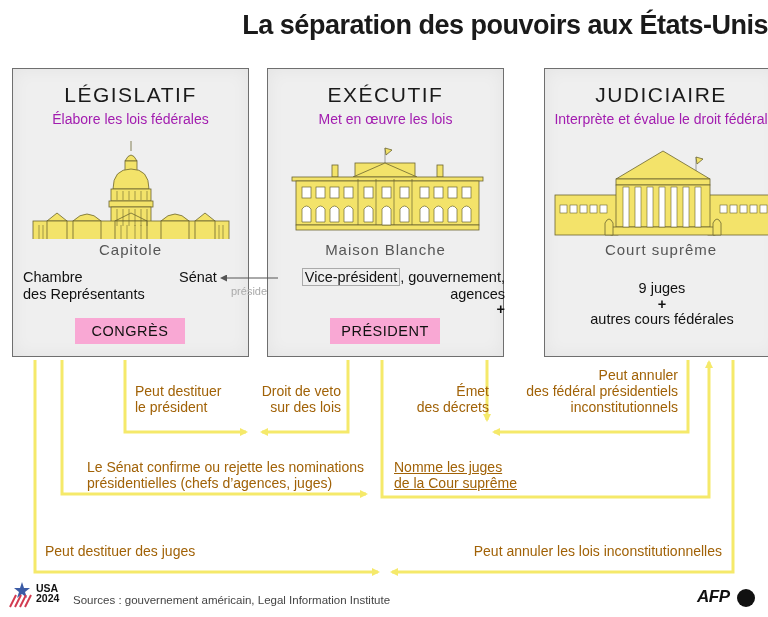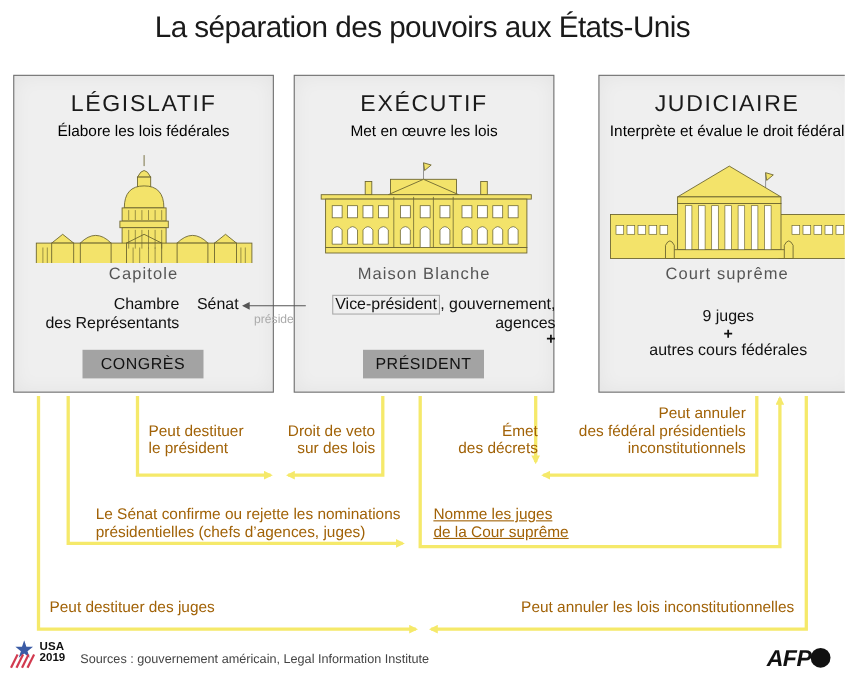--- a/index.html
+++ b/index.html
@@ -1,32 +1,32 @@
 <!DOCTYPE html>
 <html><head>
 <meta charset="utf-8">
 <style>
   html, body { margin:0; padding:0; }
   body { width:768px; height:617px; background:#ffffff; position:relative; overflow:hidden; font-family:"Liberation Sans", "DejaVu Sans", sans-serif; color:#1a1a1a; }
-  .title { position:absolute; left:0; top:10px; width:768px; text-align:center; font-size:27px; font-weight:normal; letter-spacing:-0.5px; font-family:"Liberation Sans", sans-serif; }
+  .title { position:absolute; left:0; top:10px; width:768px; text-align:right; font-size:27px; font-weight:bold; letter-spacing:-0.5px; font-family:"Liberation Sans", sans-serif; }
   .panel { position:absolute; top:68px; height:289px; background:#efefef; border:1px solid #6f6f6f; box-sizing:border-box; box-shadow: inset 0 0 18px rgba(0,0,0,0.05); }
   .panel .ph { position:absolute; left:0; width:100%; text-align:center; }
   .p-title { top:14px; font-size:21px; letter-spacing:1.5px; color:#1a1a1a; }
-  .p-sub { top:42px; font-size:14px; color:#000000; }
+  .p-sub { top:42px; font-size:14px; color:#a21caf; }
   .p-bname { font-size:15px; color:#555; letter-spacing:1px; }
   .p-body { font-size:14.5px; color:#111; line-height:17px; }
-  .tag { position:absolute; background:#a3a3a3; text-align:center; font-size:14.5px; letter-spacing:0.5px; color:#111; line-height:26px; height:26px; }
+  .tag { position:absolute; background:#f9a8d4; text-align:center; font-size:14.5px; letter-spacing:0.5px; color:#111; line-height:26px; height:26px; }
   svg.bld { position:absolute; }
   .lbl { position:absolute; font-size:14px; line-height:16px; color:#a16207; white-space:nowrap; }
   .right { text-align:right; }
   .lines { position:absolute; left:0; top:0; width:768px; height:617px; pointer-events:none; }
   .foot { position:absolute; top:594px; left:73px; font-size:11.5px; color:#444; }
   .usa { position:absolute; left:8px; top:582px; }
   .usa-text { position:absolute; left:36px; top:583px; font-size:10.5px; font-weight:bold; line-height:10px; color:#111; }
-  .afp { position:absolute; left:697px; top:587px; font-size:21px; font-weight:bold; font-style:italic; color:#111; letter-spacing:-0.5px; }
+  .afp { position:absolute; left:697px; top:587px; font-size:17px; font-weight:bold; font-style:italic; color:#111; letter-spacing:-0.5px; }
   .afp-dot { position:absolute; left:737px; top:589px; width:18px; height:18px; border-radius:50%; background:#111; }
   .vp-box { border:1px solid #aaa; padding:0 2px; }
 </style>
 </head>
 <body>
 
 <div class="title">La séparation des pouvoirs aux États-Unis</div>
 
 <div class="panel" style="left:12px;width:237px;">
   <div class="ph p-title">LÉGISLATIF</div>
@@ -69,21 +69,21 @@
         <line x1="12" y1="86" x2="12" y2="110"></line>
         <line x1="188" y1="86" x2="188" y2="110"></line>
         <line x1="192" y1="86" x2="192" y2="110"></line>
       <line x1="90" y1="86" x2="90" y2="108"></line>
         <line x1="96" y1="86" x2="96" y2="108"></line>
         <line x1="104" y1="86" x2="104" y2="108"></line>
         <line x1="110" y1="86" x2="110" y2="108"></line>
     </g>
   </svg>
   <div class="ph p-bname" style="top:172px;">Capitole</div>
-  <div class="p-body" style="position:absolute;left:10px;top:200px;width:140px;text-align:right;">
+  <div class="p-body" style="position:absolute;left:10px;top:200px;width:140px;text-align:left;">
     <div>Chambre</div>
     <div>des Représentants</div>
   </div>
   <div class="p-body" style="position:absolute;left:166px;top:200px;">Sénat</div>
   <div class="tag" style="left:62px;top:249px;width:110px;">CONGRÈS</div>
 </div>
 
 <div class="panel" style="left:267px;width:237px;">
   <div class="ph p-title">EXÉCUTIF</div>
   <div class="ph p-sub">Met en œuvre les lois</div>
@@ -248,17 +248,17 @@
   <path d="M14 0 L16 6 L22 6 L17 10 L19 16 L14 12 L9 16 L11 10 L6 6 L12 6 Z" fill="#3b5ba5"></path>
   <g stroke="#d23a4f" stroke-width="2">
     <line x1="2" y1="25" x2="8" y2="13"></line>
       <line x1="7" y1="25" x2="13" y2="13"></line>
       <line x1="12" y1="25" x2="18" y2="13"></line>
       <line x1="17" y1="25" x2="23" y2="13"></line>
   </g>
 </svg>
 <div class="usa-text">
   <div>USA</div>
-  <div>2019</div>
+  <div>2024</div>
 </div>
 <div class="foot">Sources : gouvernement américain, Legal Information Institute</div>
 <div class="afp">AFP</div>
 <div class="afp-dot"></div>
 
 </body></html>

